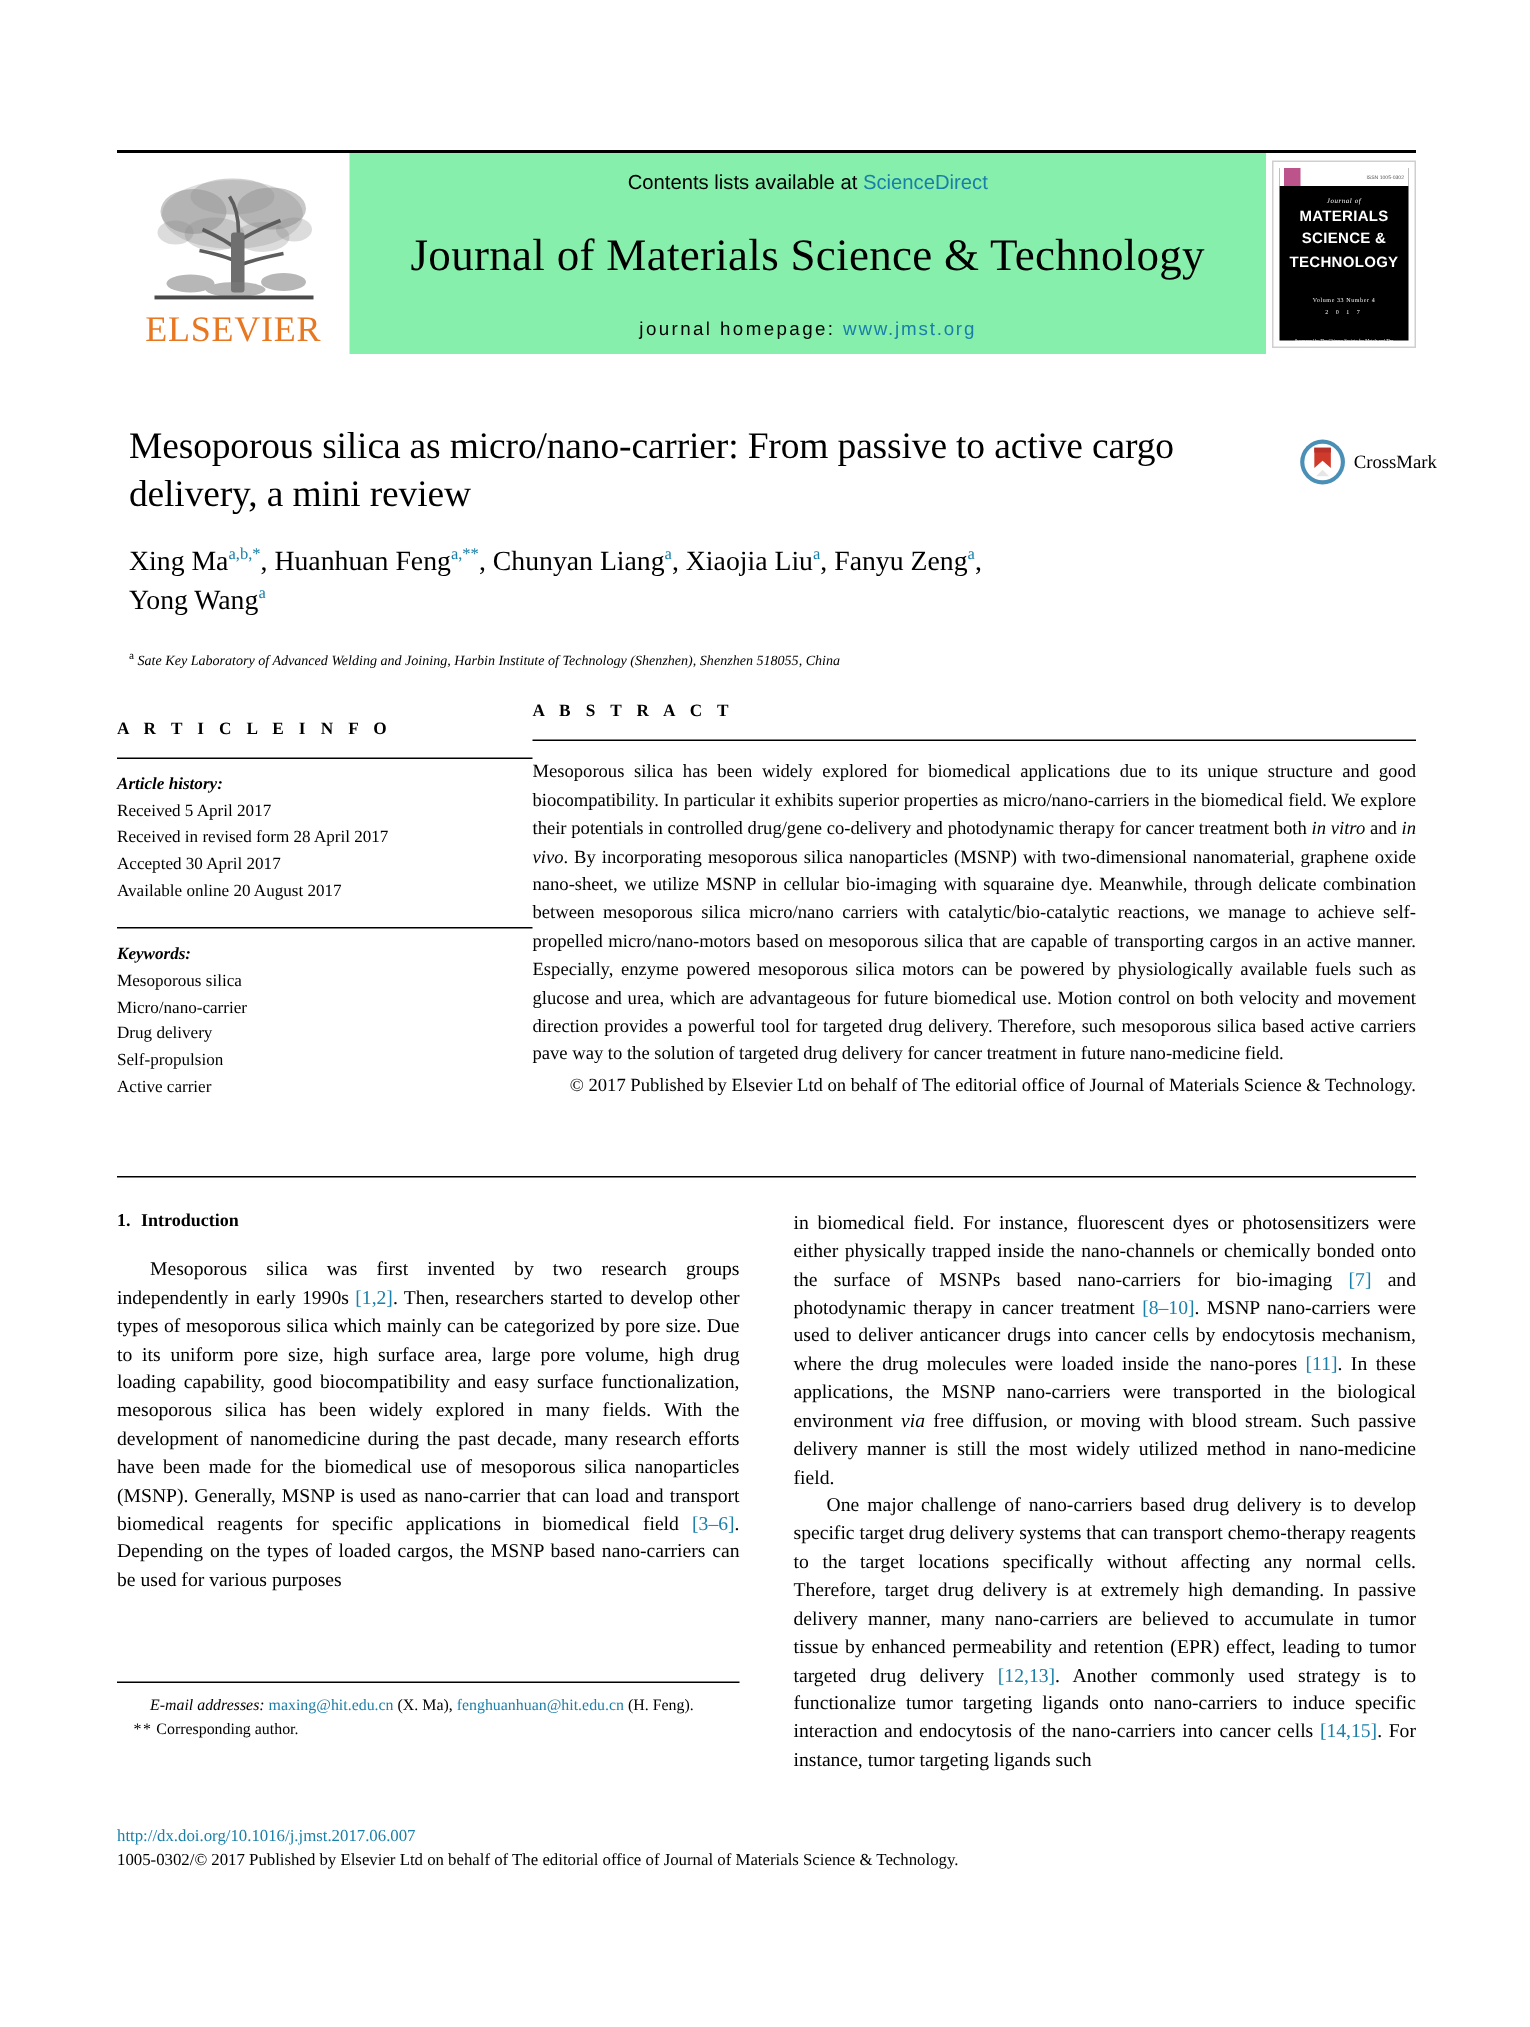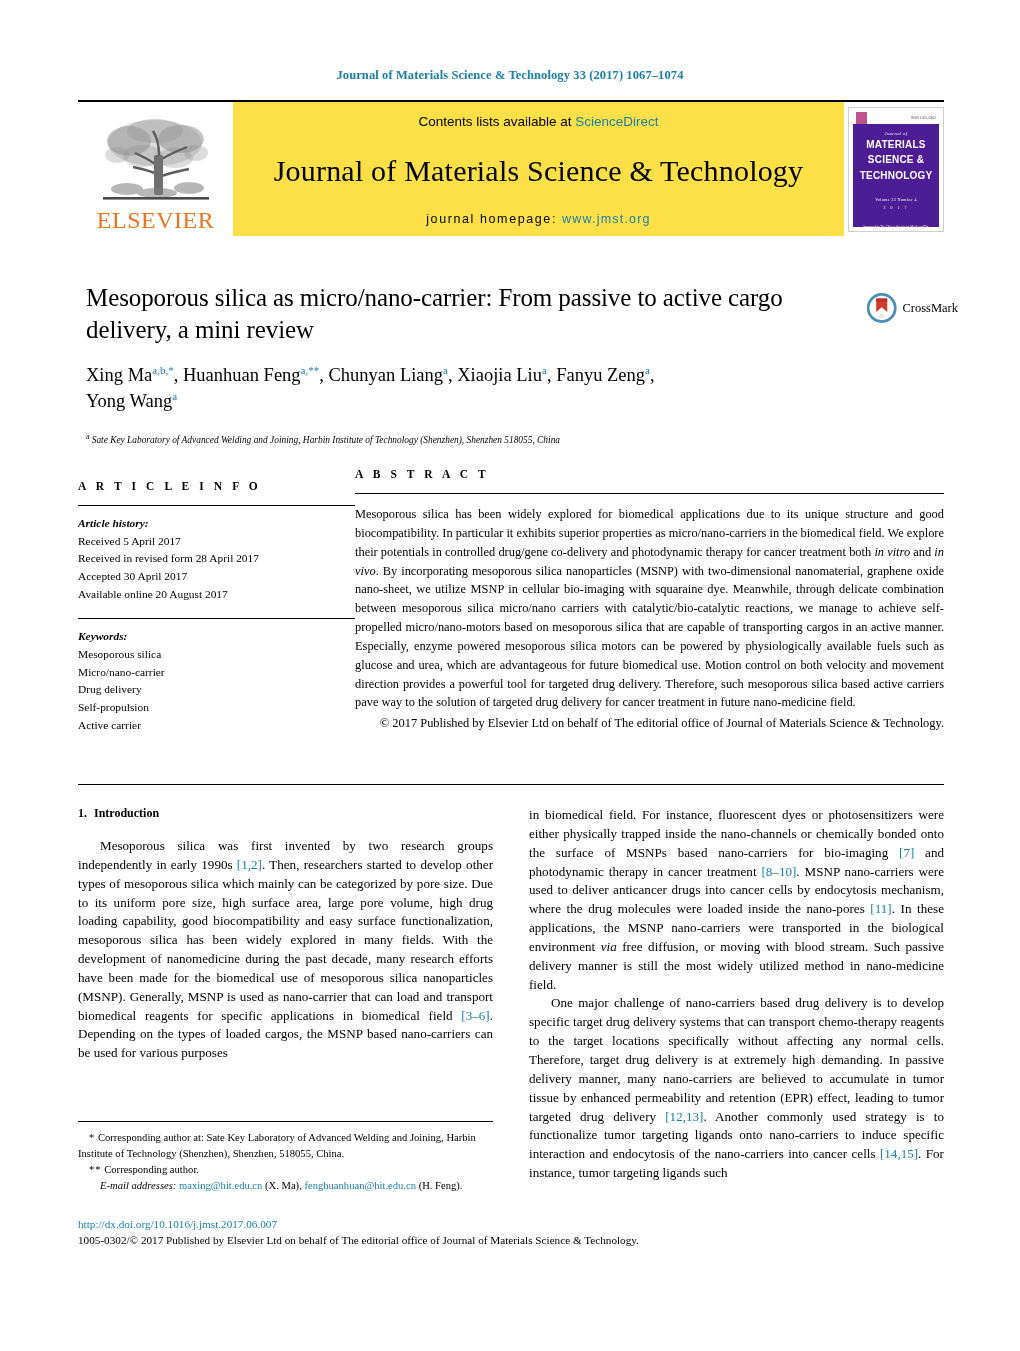--- a/index.html
+++ b/index.html
@@ -33,21 +33,21 @@
     display:flex; flex-direction:column; justify-content:flex-end;
     align-items:center; padding-bottom:4px; box-sizing:border-box;
   }
   .tree-svg{display:block;}
   .elsevier-word{
     font-family:"Liberation Serif", serif;
     font-size:24px; letter-spacing:.5px; color:#E87722;
     line-height:1; margin-top:1px;
   }
   .center-cell{
-    flex:1 1 auto; background:#fde047; position:relative;
+    flex:1 1 auto; background:#86efac; position:relative;
     display:flex; flex-direction:column; justify-content:space-between;
     padding:12px 0 10px 0; box-sizing:border-box;
   }
   .contents-line{
     text-align:center; font-size:13.5px;
     font-family:"Liberation Sans", sans-serif;
   }
   .contents-line .sd{color:#1a7fa8;}
   .journal-title{
     text-align:center;
@@ -64,21 +64,21 @@
     width:100px; flex:0 0 100px;
     display:flex; align-items:center; justify-content:flex-end;
   }
   .cover{
     width:96px; height:125px; background:#fff;
     border:1px solid #cfcfcf; box-sizing:border-box;
     position:relative; overflow:hidden;
   }
   .cover-inner{
     position:absolute; left:4px; top:4px; right:4px; bottom:4px;
-    background:#4c1d95;
+    background:#000000;
     display:flex; flex-direction:column; align-items:center;
   }
   .cover-top{
     width:100%; height:17px; background:#fff; display:flex;
     align-items:center; justify-content:space-between; padding:0 3px;
     box-sizing:border-box;
   }
   .cover-el{width:11px;height:12px;background:#a51a63;opacity:.75;}
   .cover-code{font-size:3.4px;color:#555;font-family:"Liberation Sans",sans-serif;}
   .cover-jof{
@@ -185,21 +185,20 @@
   
   .doiblock{position:absolute; left:78px; top:1217px; width:866px;}
   .doi{font-size:11.2px; color:#1a7fa8; font-family:"Liberation Serif", serif; line-height:1.4;}
   .issn{font-size:11.2px; font-family:"Liberation Serif", serif; line-height:1.4;}
 </style>
 </head>
 <body>
 
 <div class="page">
 
-  <div class="runhead">Journal of Materials Science &amp; Technology 33 (2017) 1067–1074</div>
 
   <div class="masthead">
     <div class="mast-grid">
 
       <div class="elsevier-cell">
         <svg class="tree-svg" width="118" height="92" viewBox="0 0 118 92">
           <g fill="#6b6b6b">
             <ellipse cx="58" cy="28" rx="47" ry="23" fill="#8a8a8a" opacity="0.28"></ellipse>
             <ellipse cx="32" cy="26" rx="22" ry="15" fill="#7a7a7a" opacity="0.42"></ellipse>
             <ellipse cx="84" cy="24" rx="23" ry="14" fill="#7a7a7a" opacity="0.42"></ellipse>
@@ -323,23 +322,22 @@
       <p class="para"><span>Mesoporous silica was first invented by two research groups independently in early 1990s </span><span class="ref">[1,2]</span><span>. Then, researchers started to develop other types of mesoporous silica which mainly can be categorized by pore size. Due to its uniform pore size, high surface area, large pore volume, high drug loading capability, good biocompatibility and easy surface functionalization, mesoporous silica has been widely explored in many fields. With the development of nanomedicine during the past decade, many research efforts have been made for the biomedical use of mesoporous silica nanoparticles (MSNP). Generally, MSNP is used as nano-carrier that can load and transport biomedical reagents for specific applications in biomedical field </span><span class="ref">[3–6]</span><span>. Depending on the types of loaded cargos, the MSNP based nano-carriers can be used for various purposes</span></p>
     </div>
 
     <div class="col">
       <p class="para" style="text-indent:0"><span>in biomedical field. For instance, fluorescent dyes or photosensitizers were either physically trapped inside the nano-channels or chemically bonded onto the surface of MSNPs based nano-carriers for bio-imaging </span><span class="ref">[7]</span><span> and photodynamic therapy in cancer treatment </span><span class="ref">[8–10]</span><span>. MSNP nano-carriers were used to deliver anticancer drugs into cancer cells by endocytosis mechanism, where the drug molecules were loaded inside the nano-pores </span><span class="ref">[11]</span><span>. In these applications, the MSNP nano-carriers were transported in the biological environment </span><span class="it">via</span><span> free diffusion, or moving with blood stream. Such passive delivery manner is still the most widely utilized method in nano-medicine field.</span></p>
       <p class="para"><span>One major challenge of nano-carriers based drug delivery is to develop specific target drug delivery systems that can transport chemo-therapy reagents to the target locations specifically without affecting any normal cells. Therefore, target drug delivery is at extremely high demanding. In passive delivery manner, many nano-carriers are believed to accumulate in tumor tissue by enhanced permeability and retention (EPR) effect, leading to tumor targeted drug delivery </span><span class="ref">[12,13]</span><span>. Another commonly used strategy is to functionalize tumor targeting ligands onto nano-carriers to induce specific interaction and endocytosis of the nano-carriers into cancer cells </span><span class="ref">[14,15]</span><span>. For instance, tumor targeting ligands such</span></p>
     </div>
   </div>
 
   <div class="footnotes">
-    <div class="fn fn-indent"><span class="star">*</span><span> Corresponding author at: Sate Key Laboratory of Advanced Welding and Joining, Harbin Institute of Technology (Shenzhen), Shenzhen, 518055, China.</span></div>
+    <div class="fn" style="text-indent:22px"><em>E-mail addresses:</em> <span class="mail">maxing@hit.edu.cn</span><span> (X. Ma), </span><span class="mail">fenghuanhuan@hit.edu.cn</span><span> (H. Feng).</span></div>
     <div class="fn fn-indent"><span class="star">**</span><span> Corresponding author.</span></div>
-    <div class="fn" style="text-indent:22px"><em>E-mail addresses:</em> <span class="mail">maxing@hit.edu.cn</span><span> (X. Ma), </span><span class="mail">fenghuanhuan@hit.edu.cn</span><span> (H. Feng).</span></div>
   </div>
 
   <div class="doiblock">
     <div class="doi">http://dx.doi.org/10.1016/j.jmst.2017.06.007</div>
     <div class="issn">1005-0302/© 2017 Published by Elsevier Ltd on behalf of The editorial office of Journal of Materials Science &amp; Technology.</div>
   </div>
 
 </div>
 
 </body></html>

